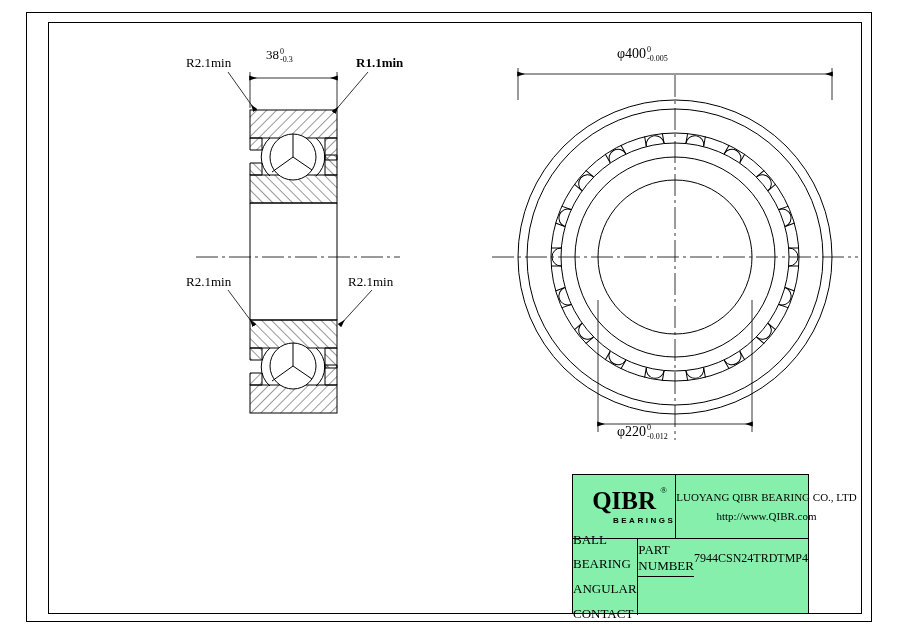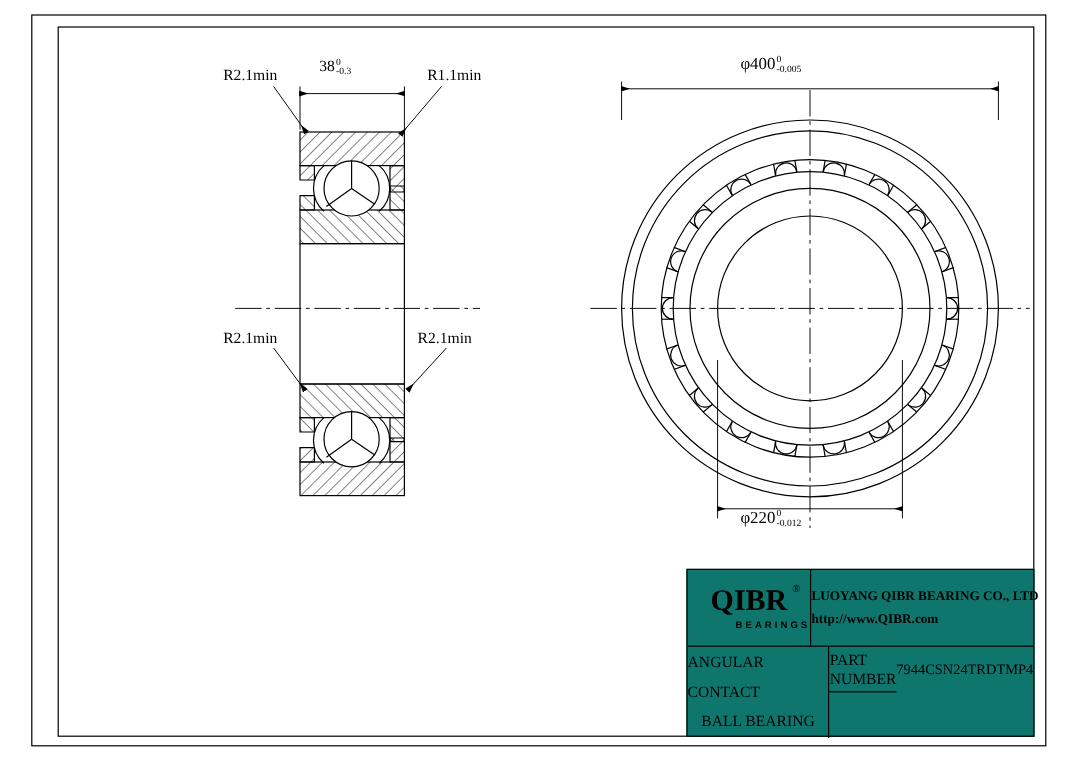--- a/index.html
+++ b/index.html
@@ -43,25 +43,25 @@
     left: 0;
     top: 0;
     width: 900px;
     height: 636px;
   }
   
   .title-block {
     position: absolute;
     left: 572px;
     top: 474px;
-    width: 290px;
+    width: 237px;
     height: 140px;
     border: 1px solid #000;
     box-sizing: border-box;
-    background: #0f766e;
+    background: #86efac;
   }
   .tb-row1 {
     position: absolute;
     left: 0; top: 0;
     width: 100%; height: 64px;
     border-bottom: 1px solid #000;
     box-sizing: border-box;
     display: flex;
   }
   .tb-logo {
@@ -95,24 +95,24 @@
     font-size: 8px;
     letter-spacing: 2.5px;
     margin-top: 3px;
     font-weight: bold;
     padding-left: 40px;
   }
   .tb-company {
     flex: 1;
     display: flex;
     flex-direction: column;
+    align-items: center;
     justify-content: center;
     font-size: 11px;
     line-height: 1.7;
-    font-weight: bold;
   }
   .tb-company div {
     white-space: nowrap;
   }
   .tb-row2 {
     position: absolute;
     left: 0; top: 64px;
     width: 100%;
     height: 76px;
     display: flex;
@@ -386,21 +386,21 @@
       <line x1="598" y1="424" x2="752" y2="424" marker-start="url(#arrStart)" marker-end="url(#arrEnd)"></line>
     </g>
   </svg>
 
   <div class="lbl" style="left:186px; top:55px;">R2.1min</div>
 
   <div class="lbl" style="left:266px; top:47px;">
     <span>38</span><span class="tol"><span>0</span><span>-0.3</span></span>
   </div>
 
-  <div class="lbl" style="left:356px; top:55px;">R1.1min</div>
+  <div class="lbl" style="left:356px; top:55px;font-weight:bold;">R1.1min</div>
 
   <div class="lbl" style="left:186px; top:274px;">R2.1min</div>
 
   <div class="lbl" style="left:348px; top:274px;">R2.1min</div>
 
   <div class="lbl" style="left:617px; top:46px; font-size:14px;">
     <span>φ</span><span>400</span><span class="tol"><span>0</span><span>-0.005</span></span>
   </div>
 
   <div class="lbl" style="left:617px; top:424px; font-size:14px;">
@@ -416,22 +416,22 @@
         </div>
         <div class="logo-sub">BEARINGS</div>
       </div>
       <div class="tb-company">
         <div>LUOYANG QIBR BEARING CO., LTD</div>
         <div>http://www.QIBR.com</div>
       </div>
     </div>
     <div class="tb-row2">
       <div class="tb-type">
+        <div>BALL BEARING</div>
         <div>ANGULAR CONTACT</div>
-        <div>BALL BEARING</div>
       </div>
       <div class="tb-partcol">
         <div class="tb-partlabel">PART NUMBER</div>
         <div class="tb-partvalue">7944CSN24TRDTMP4</div>
       </div>
     </div>
   </div>
 
 </div>
 

